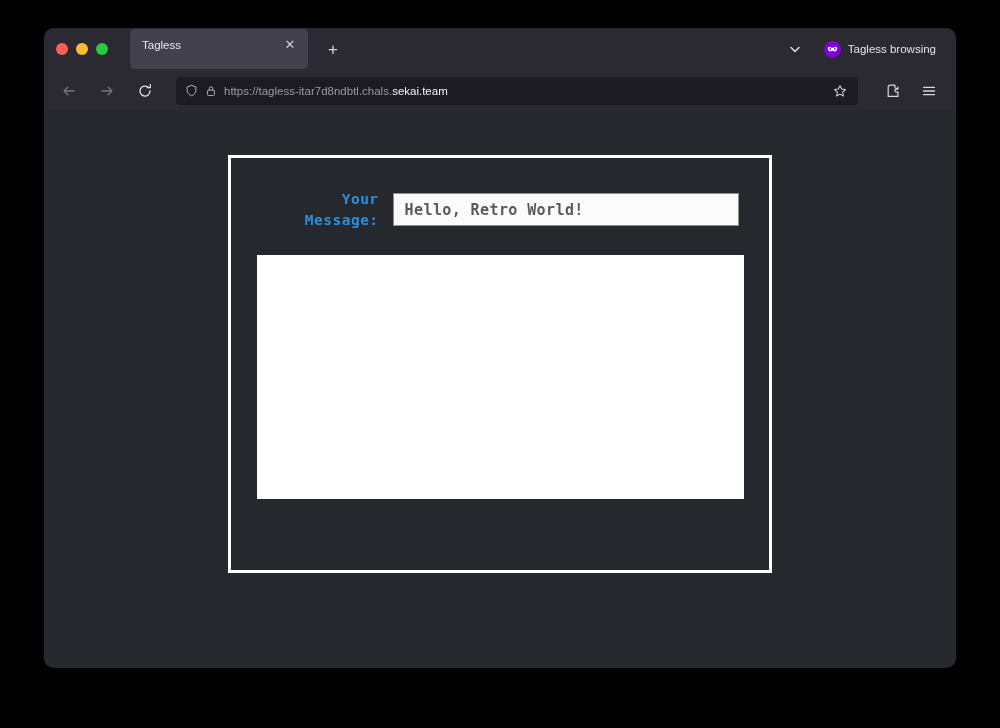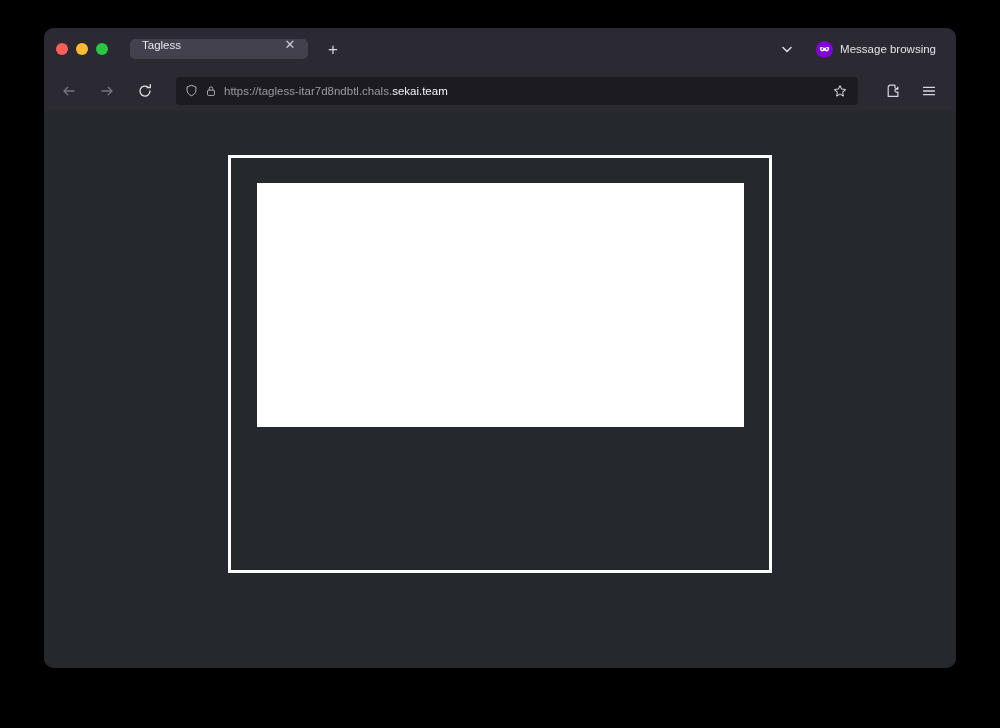--- a/index.html
+++ b/index.html
@@ -47,21 +47,21 @@
     width: 12px; height: 12px;
     border-radius: 50%;
     display: block;
   }
   .tl-red    { background: #ff5f57; }
   .tl-yellow { background: #febc2e; }
   .tl-green  { background: #28c840; }
 
   .tab {
     width: 178px;
-    height: 20px;
+    height: 40px;
     background: #42414d;
     border-radius: 5px;
     display: flex;
     align-items: center;
     padding: 0 9px 9px 12px;
   }
   .tab-title {
     flex: 1;
     color: #e8e6ec;
     font-size: 11.5px;
@@ -289,21 +289,21 @@
         <span class="private-badge">
           <svg width="11" height="11" viewBox="0 0 16 16" aria-hidden="true">
             <path d="M1.2 6.2 C1.2 4.8 3 4.2 5 4.6 C6.3 4.9 6.8 5.6 8 5.6
                      C9.2 5.6 9.7 4.9 11 4.6 C13 4.2 14.8 4.8 14.8 6.2
                      C14.8 8.6 13 10.8 11 10.8 C9.6 10.8 8.8 9.8 8 9.8
                      C7.2 9.8 6.4 10.8 5 10.8 C3 10.8 1.2 8.6 1.2 6.2 Z" fill="#ffffff"></path>
             <circle cx="4.6" cy="7.1" r="1.25" fill="#8000d7"></circle>
             <circle cx="11.4" cy="7.1" r="1.25" fill="#8000d7"></circle>
           </svg>
         </span>
-        <span class="private-label">Message browsing</span>
+        <span class="private-label">Tagless browsing</span>
       </div>
     </div>
   </div>
 
   <div class="navbar">
 
     <div class="nav-btn dim">
       <svg width="16" height="16" viewBox="0 0 16 16" aria-hidden="true">
         <path d="M13 8 H3.2 M6.8 4.2 L3 8 L6.8 11.8" fill="none" stroke="#cfcdd4" stroke-width="1.3" stroke-linecap="round" stroke-linejoin="round"></path>
       </svg>
@@ -358,20 +358,24 @@
         </svg>
       </div>
     </div>
   </div>
 
   <div class="viewport">
 
     <div class="retro-fieldset">
 
 
+      <div class="field-row">
+        <div class="field-label">Your Message:</div>
+        <input class="msg-input" type="text" value="Hello, Retro World!" style="">
+      </div>
 
 
       <div class="output-area"></div>
 
     </div>
   </div>
 
 </div>
 
 </body></html>

